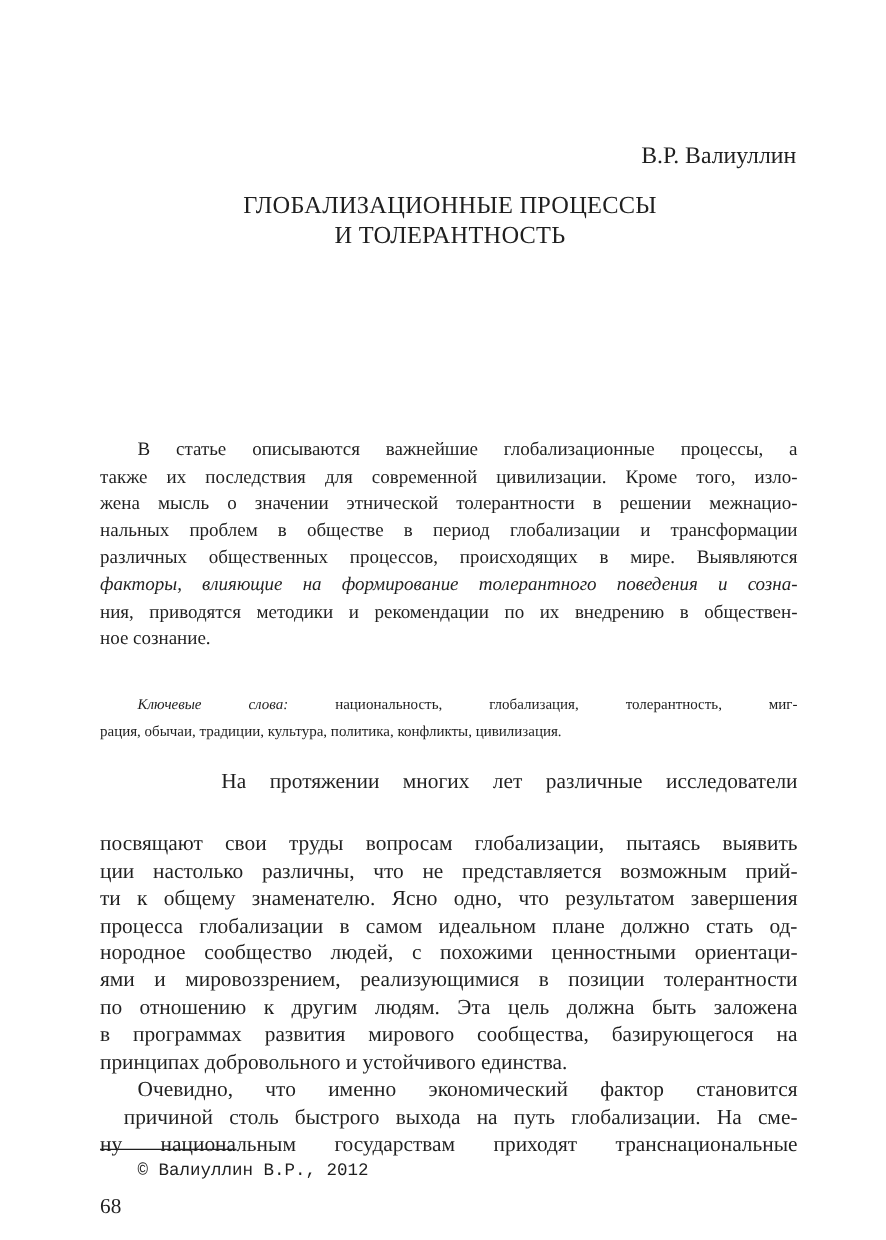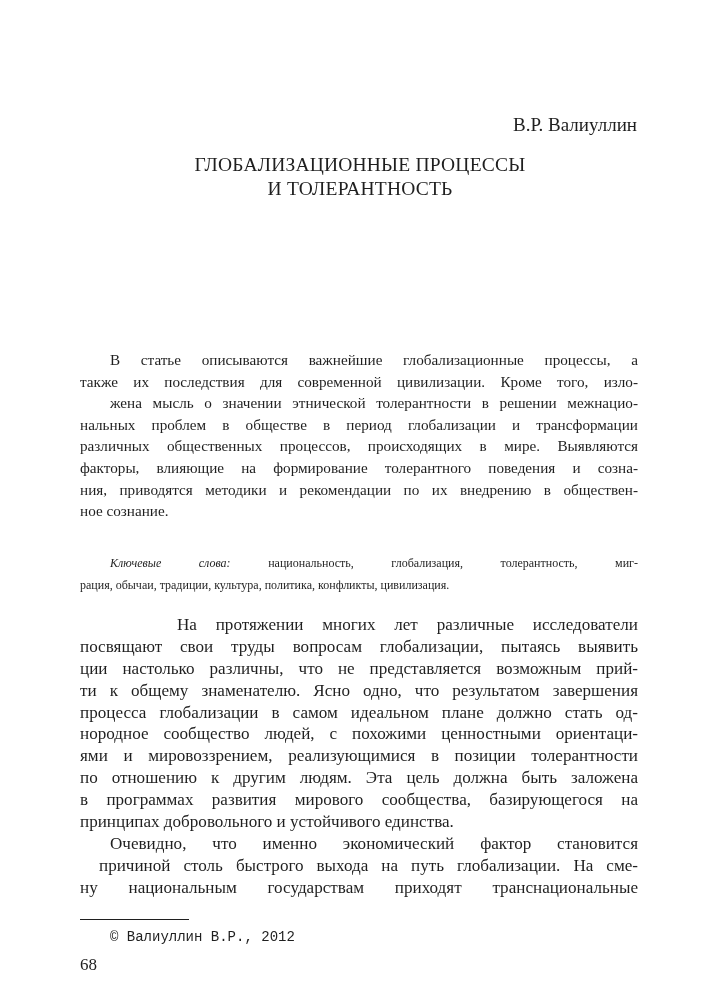--- a/index.html
+++ b/index.html
@@ -105,36 +105,36 @@
 <div class="author">В.Р. Валиуллин</div>
 
 <div class="title">
   <div>ГЛОБАЛИЗАЦИОННЫЕ ПРОЦЕССЫ</div>
   <div>И ТОЛЕРАНТНОСТЬ</div>
 </div>
 
 <div class="abstract">
   <span class="line indent" style="white-space: nowrap; word-spacing: 0px;">В статье описываются важнейшие глобализационные процессы, а</span>
   <span class="line" style="white-space: nowrap; word-spacing: 0px;">также их последствия для современной цивилизации. Кроме того, изло-</span>
-  <span class="line" style="white-space: nowrap; word-spacing: 0px; margin-left: 30px;">жена мысль о значении этнической толерантности в решении межнацио-</span>
+  <span class="line" style="white-space: nowrap; word-spacing: 0px;">жена мысль о значении этнической толерантности в решении межнацио-</span>
   <span class="line" style="white-space: nowrap; word-spacing: 0px;">нальных проблем в обществе в период глобализации и трансформации</span>
   <span class="line" style="white-space: nowrap; word-spacing: 0px;">различных общественных процессов, происходящих в мире. Выявляются</span>
-  <span class="line" style="white-space: nowrap; word-spacing: 0px;">факторы, влияющие на формирование толерантного поведения и созна-</span>
+  <span class="line" style="white-space: nowrap; word-spacing: 0px; font-style: italic;">факторы, влияющие на формирование толерантного поведения и созна-</span>
   <span class="line" style="white-space: nowrap; word-spacing: 0px;">ния, приводятся методики и рекомендации по их внедрению в обществен-</span>
   <span class="line last">ное сознание.</span>
 </div>
 
 <div class="keywords">
   <span class="line indent" style="white-space: nowrap; word-spacing: 0px;"><span class="kw-label">Ключевые слова:</span><span> национальность, глобализация, толерантность, миг-</span></span>
   <span class="line last">рация, обычаи, традиции, культура, политика, конфликты, цивилизация.</span>
 </div>
 
 <div class="body-text">
   <span class="line big-indent" style="white-space: nowrap; word-spacing: 0px;">На протяжении многих лет различные исследователи</span>
-  <span class="line" style="white-space: nowrap; word-spacing: 0px;">посвящают свои труды вопросам глобализации, пытаясь выявить</span>
+  <span class="line" style="white-space: nowrap; word-spacing: 0px; margin-top: 28px;">посвящают свои труды вопросам глобализации, пытаясь выявить</span>
   <span class="line" style="white-space: nowrap; word-spacing: 0px;">ции настолько различны, что не представляется возможным прий-</span>
   <span class="line" style="white-space: nowrap; word-spacing: 0px;">ти к общему знаменателю. Ясно одно, что результатом завершения</span>
   <span class="line" style="white-space: nowrap; word-spacing: 0px;">процесса глобализации в самом идеальном плане должно стать од-</span>
   <span class="line" style="white-space: nowrap; word-spacing: 0px;">нородное сообщество людей, с похожими ценностными ориентаци-</span>
   <span class="line" style="white-space: nowrap; word-spacing: 0px;">ями и мировоззрением, реализующимися в позиции толерантности</span>
   <span class="line" style="white-space: nowrap; word-spacing: 0px;">по отношению к другим людям. Эта цель должна быть заложена</span>
   <span class="line" style="white-space: nowrap; word-spacing: 0px;">в программах развития мирового сообщества, базирующегося на</span>
   <span class="line last">принципах добровольного и устойчивого единства.</span>
   <span class="line indent" style="white-space: nowrap; word-spacing: 0px;">Очевидно, что именно экономический фактор становится</span>
   <span class="line" style="white-space: nowrap; word-spacing: 0px; margin-left: 19px;">причиной столь быстрого выхода на путь глобализации. На сме-</span>

